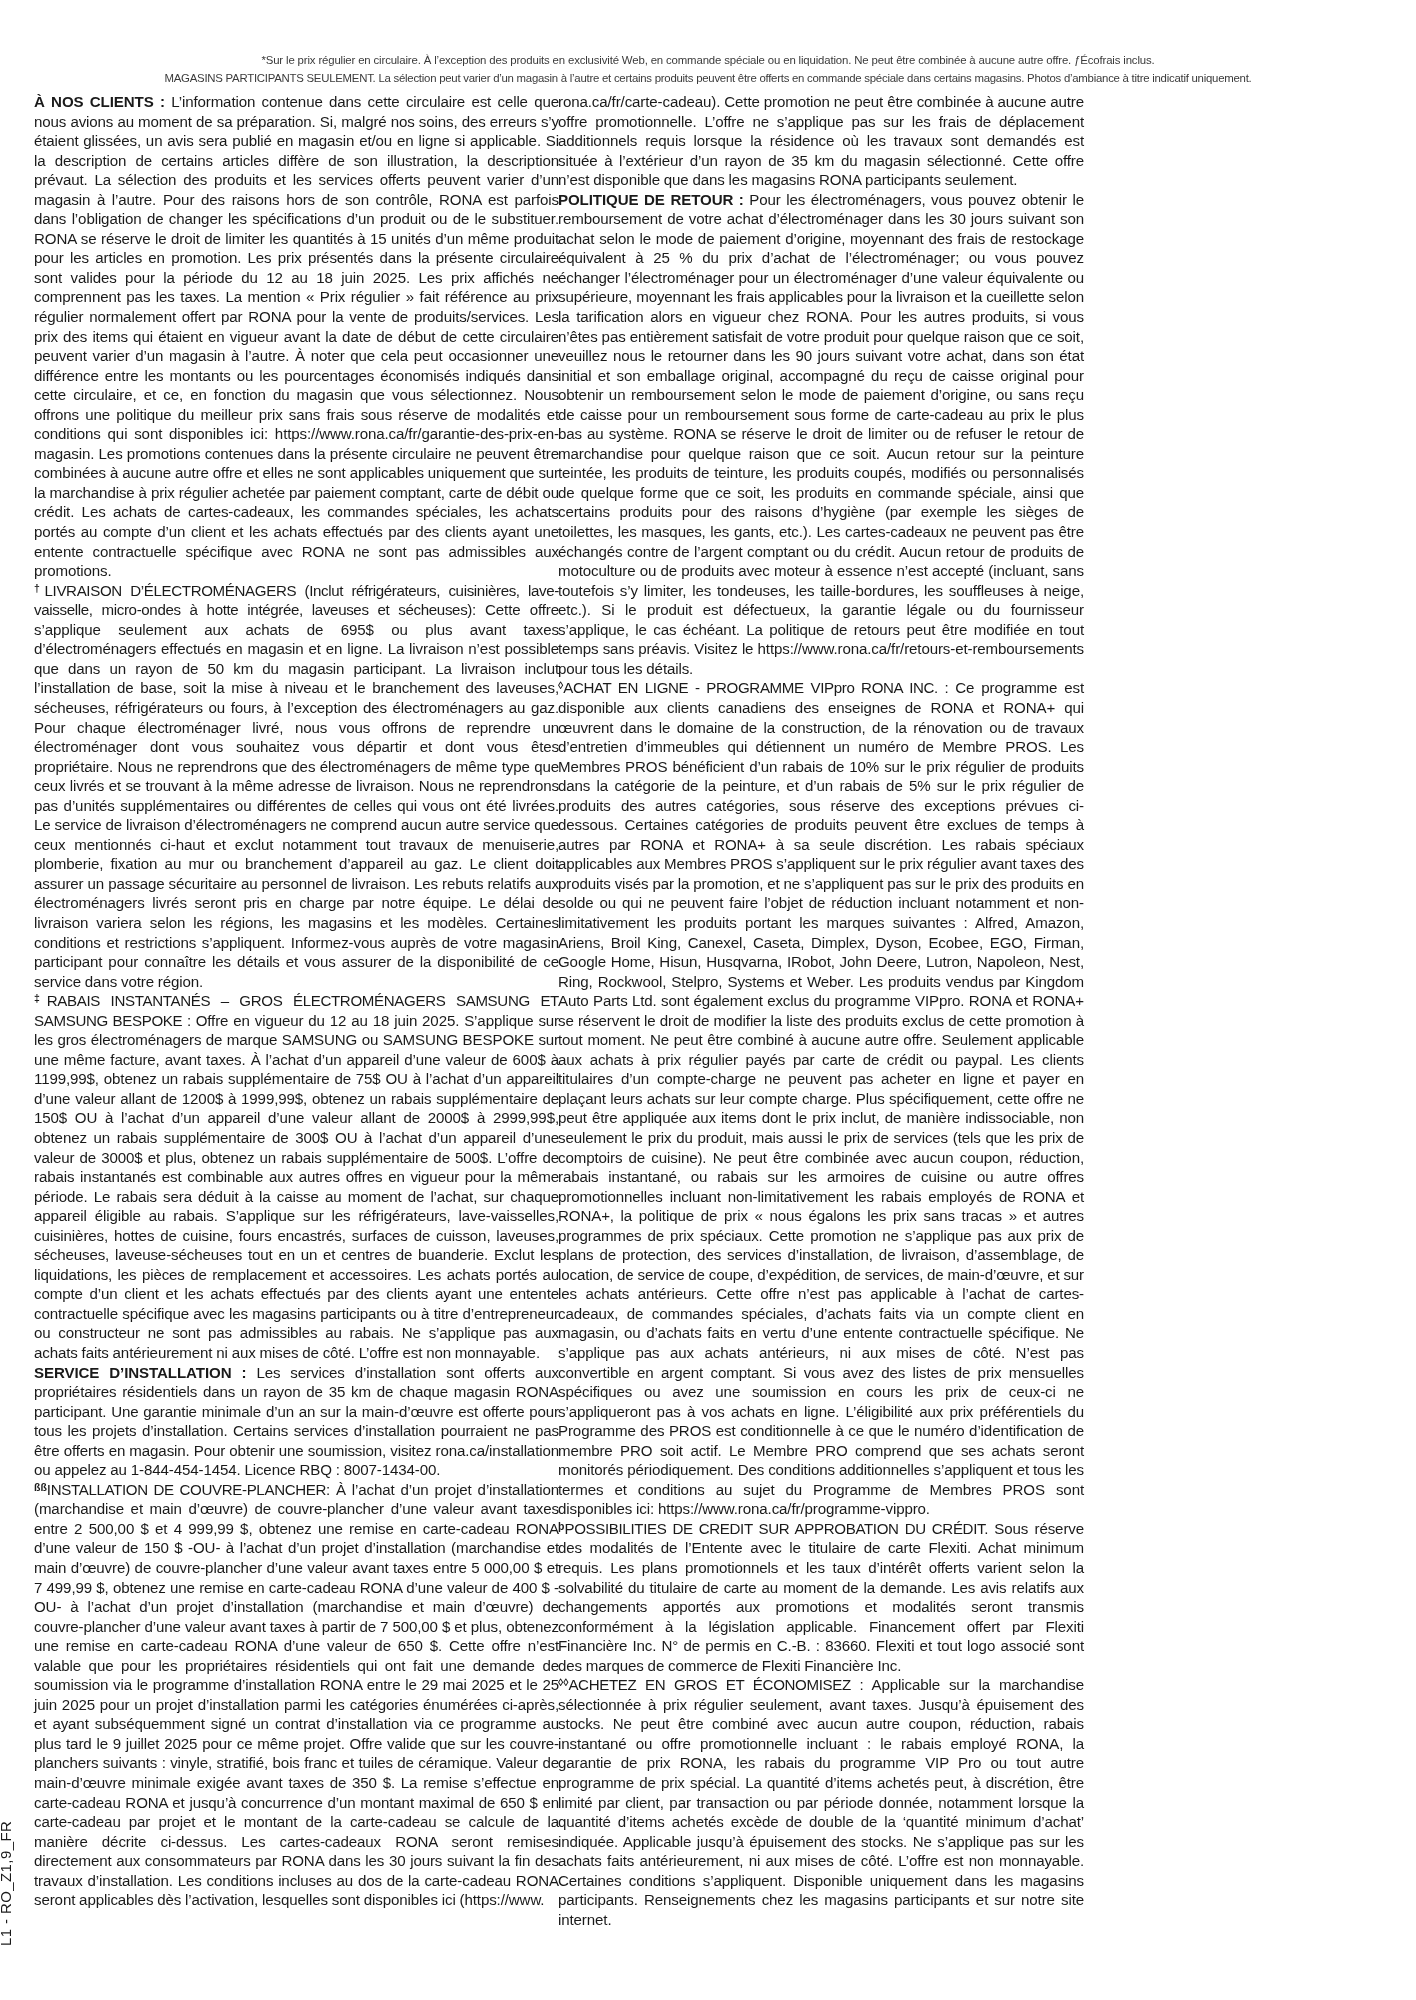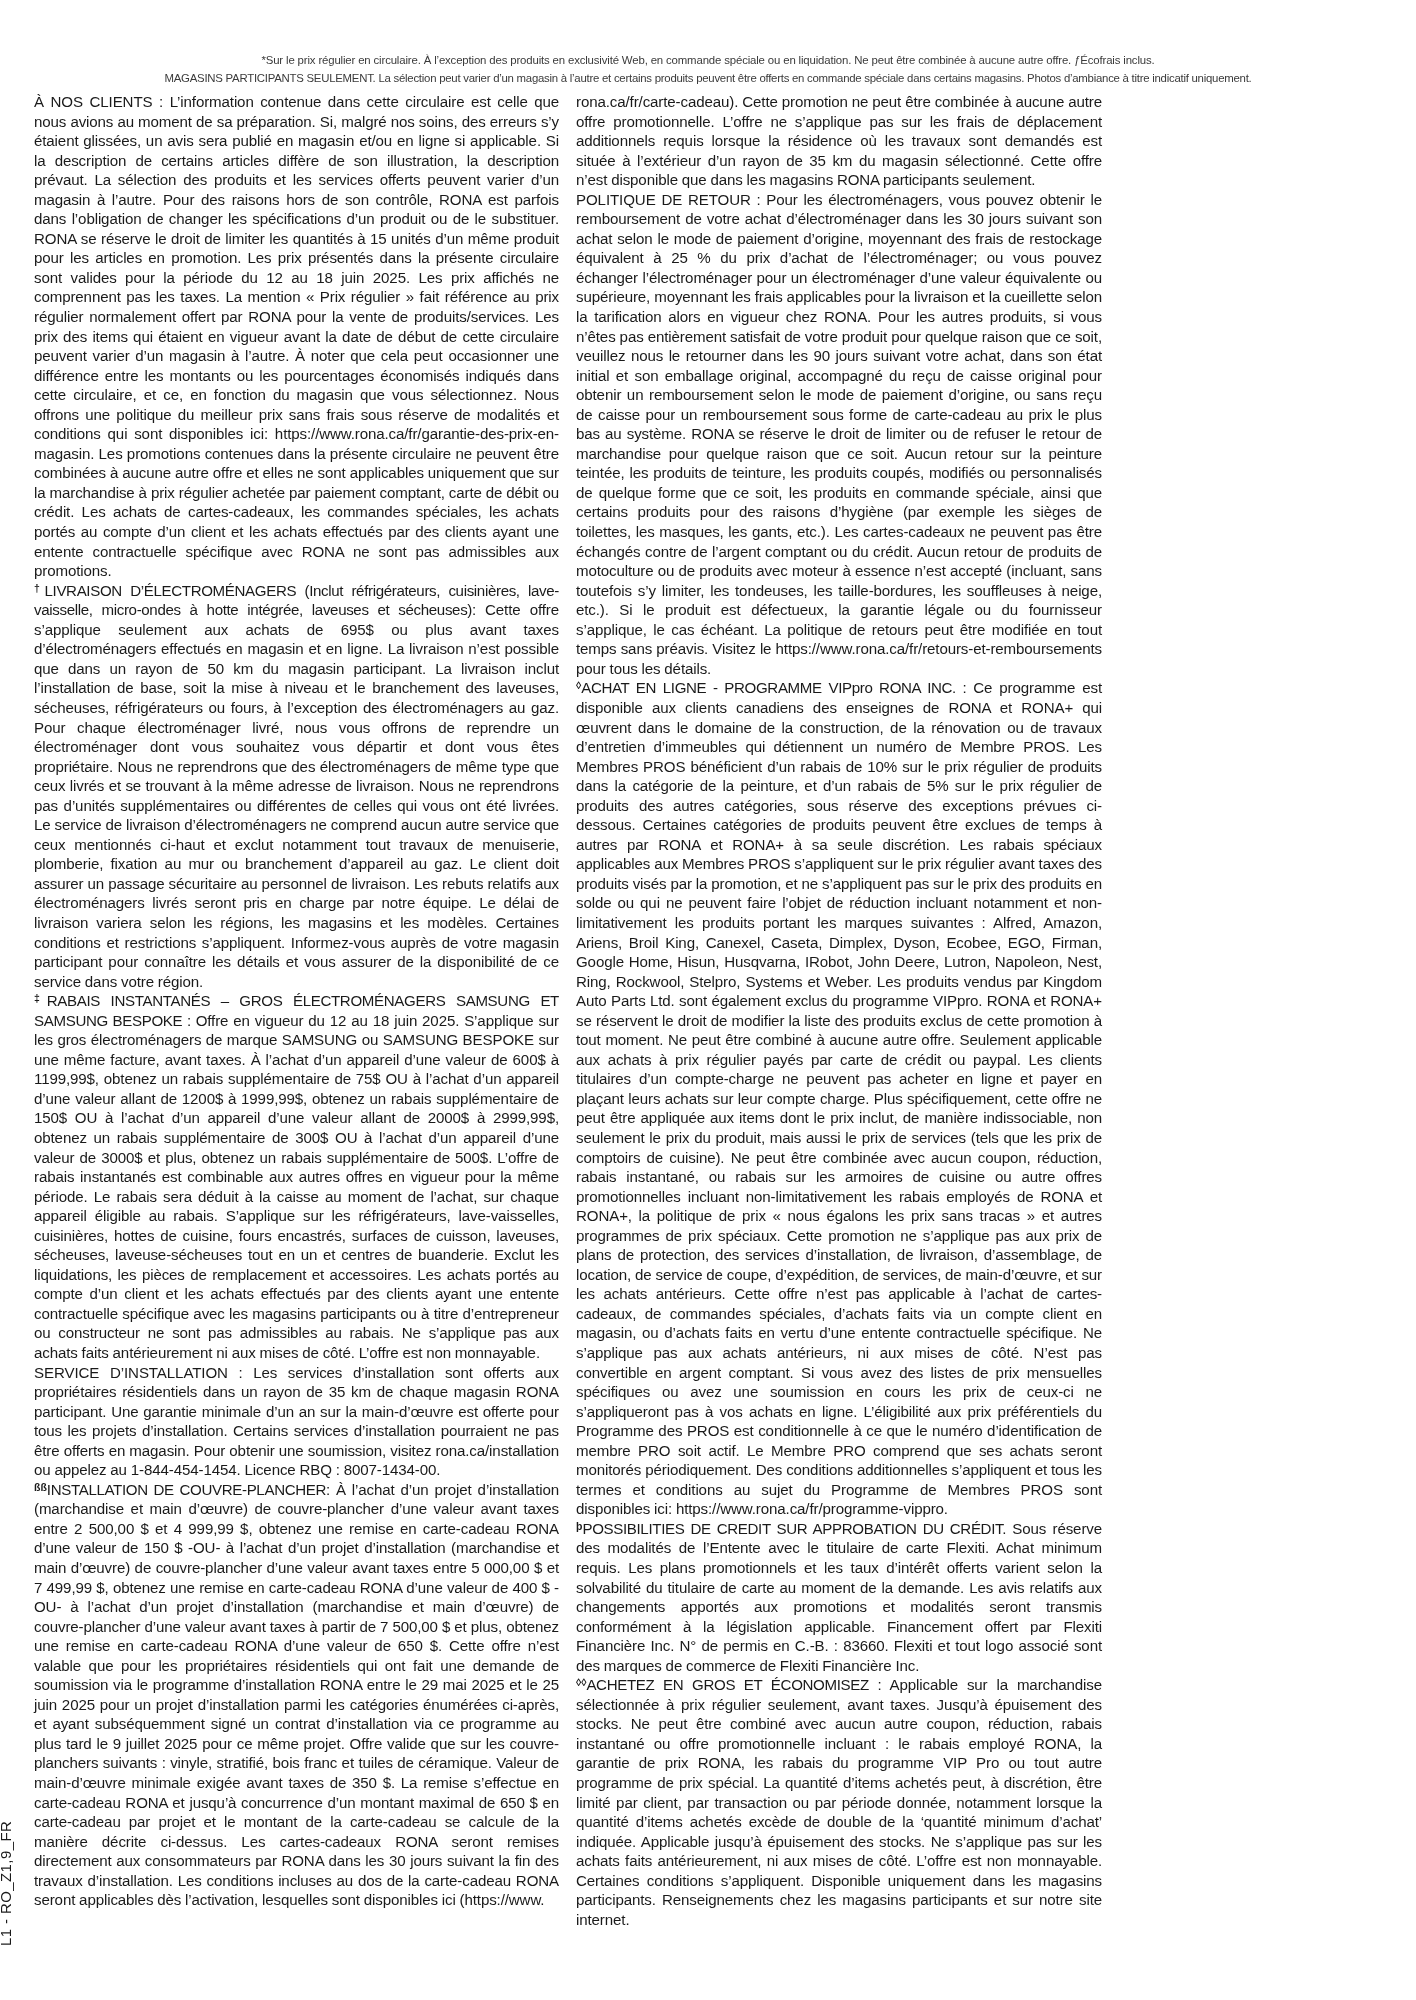--- a/index.html
+++ b/index.html
@@ -55,36 +55,36 @@
     position: absolute;
     top: 0;
     width: 526px;
   }
   .col-left  { left: 0px; }
   .col-right { left: 526px; margin-left: 0; }
   .col-right { left: 527px; width: 532px; }
 
   
   .col-left  { left: 0px;   width: 525px; }
-  .col-right { left: 542px; width: 526px; }
+  .col-right { left: 524px; width: 526px; }
 
   p.para {
     margin: 0 0 0 0;
     font-size: 15.1px;
     line-height: 19.55px;
     text-align: justify;
     text-justify: inter-word;
     hyphens: manual;
     letter-spacing: -0.12px;
     word-spacing: -0.2px;
   }
   p.para + p.para { margin-top: 0px; }
 
   .hd {
-    font-weight: normal;
+    font-weight: bold;
     letter-spacing: -0.1px;
     margin-top: 24px;
   }
   .hd-cond {
     font-weight: normal;
     letter-spacing: -0.35px;
   }
   sup.marker {
     font-size: 10.5px;
     font-weight: bold;

